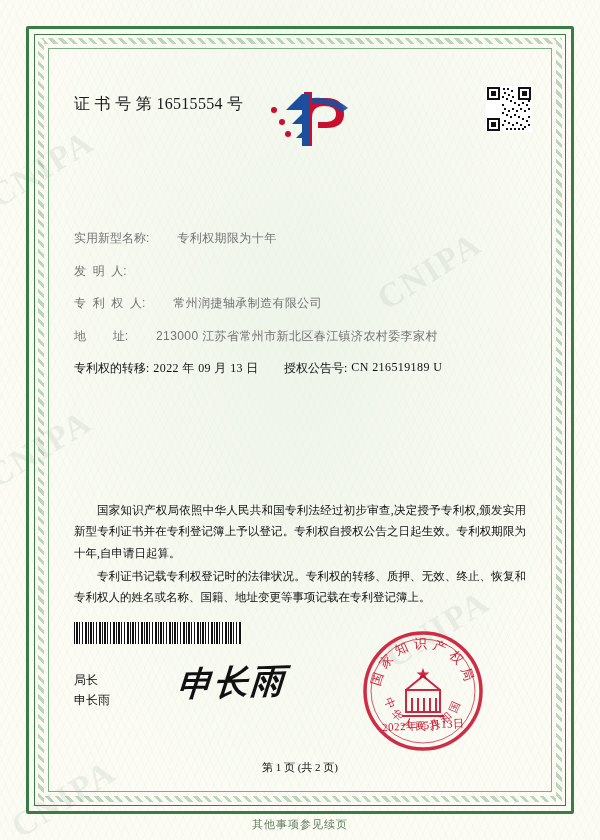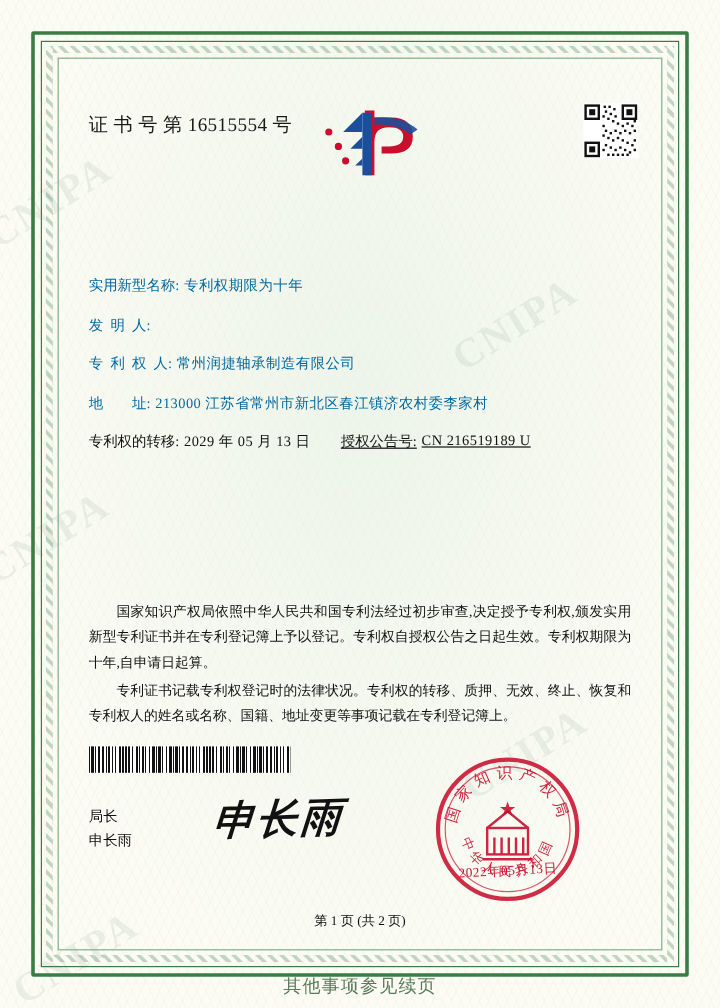--- a/index.html
+++ b/index.html
@@ -124,41 +124,42 @@
   .fields {
     position: absolute;
     left: 14px; top: 170px;
     width: 452px;
   }
   .field {
     display: flex;
     align-items: baseline;
     margin-bottom: 15.5px;
     font-size: 12px;
-    color: #0369a1;
-    font-family: Liberation Serif, serif;
+    color: #737373;
+    font-family: Liberation Sans, sans-serif;
+    gap: 24px;
   }
   .f-label {
     white-space: pre;
     flex: 0 0 auto;
   }
   .f-value {
     margin-left: 4px;
     letter-spacing: 0.4px;
   }
   .field-row2 {
     display: flex;
     align-items: baseline;
     margin-bottom: 15.5px;
     font-size: 12px;
     color: #111;
     font-family: "Liberation Serif", serif;
   }
   .col-a { flex: 0 0 210px; display: flex; }
-  .col-b { flex: 1 1 auto; display: flex; text-decoration: underline; }
+  .col-b { flex: 1 1 auto; display: flex; }
 
   .paras {
     position: absolute;
     left: 14px; top: 440px;
     width: 452px;
     font-size: 11.5px;
     line-height: 1.85;
     color: #111;
     text-align: justify;
     font-family: "Liberation Serif", serif;
@@ -221,21 +222,21 @@
     text-align: center;
     font-size: 11px;
     color: #111;
     font-family: "Liberation Serif", serif;
   }
 
   .footer-note {
     position: absolute;
     left: 0; right: 0; bottom: 8px;
     text-align: center;
-    font-size: 15px;
+    font-size: 11px;
     color: #5b7a5b;
     font-family: "Liberation Serif", serif;
     letter-spacing: 1px;
   }
 </style>
 </head>
 <body>
 
 <div id="page">
 
@@ -344,21 +345,21 @@
         <span class="f-label">专  利  权  人:</span>
         <span class="f-value">常州润捷轴承制造有限公司</span>
       </div>
       <div class="field">
         <span class="f-label">地        址:</span>
         <span class="f-value">213000 江苏省常州市新北区春江镇济农村委李家村</span>
       </div>
       <div class="field-row2">
         <span class="col-a">
           <span class="f-label">专利权的转移:</span>
-          <span class="f-value">2029 年 05 月 13 日</span>
+          <span class="f-value">2022 年 09 月 13 日</span>
         </span>
         <span class="col-b">
           <span class="f-label">授权公告号:</span>
           <span class="f-value">CN 216519189 U</span>
         </span>
       </div>
     </div>
 
     <div class="paras">
       <p>国家知识产权局依照中华人民共和国专利法经过初步审查,决定授予专利权,颁发实用新型专利证书并在专利登记簿上予以登记。专利权自授权公告之日起生效。专利权期限为十年,自申请日起算。</p>

